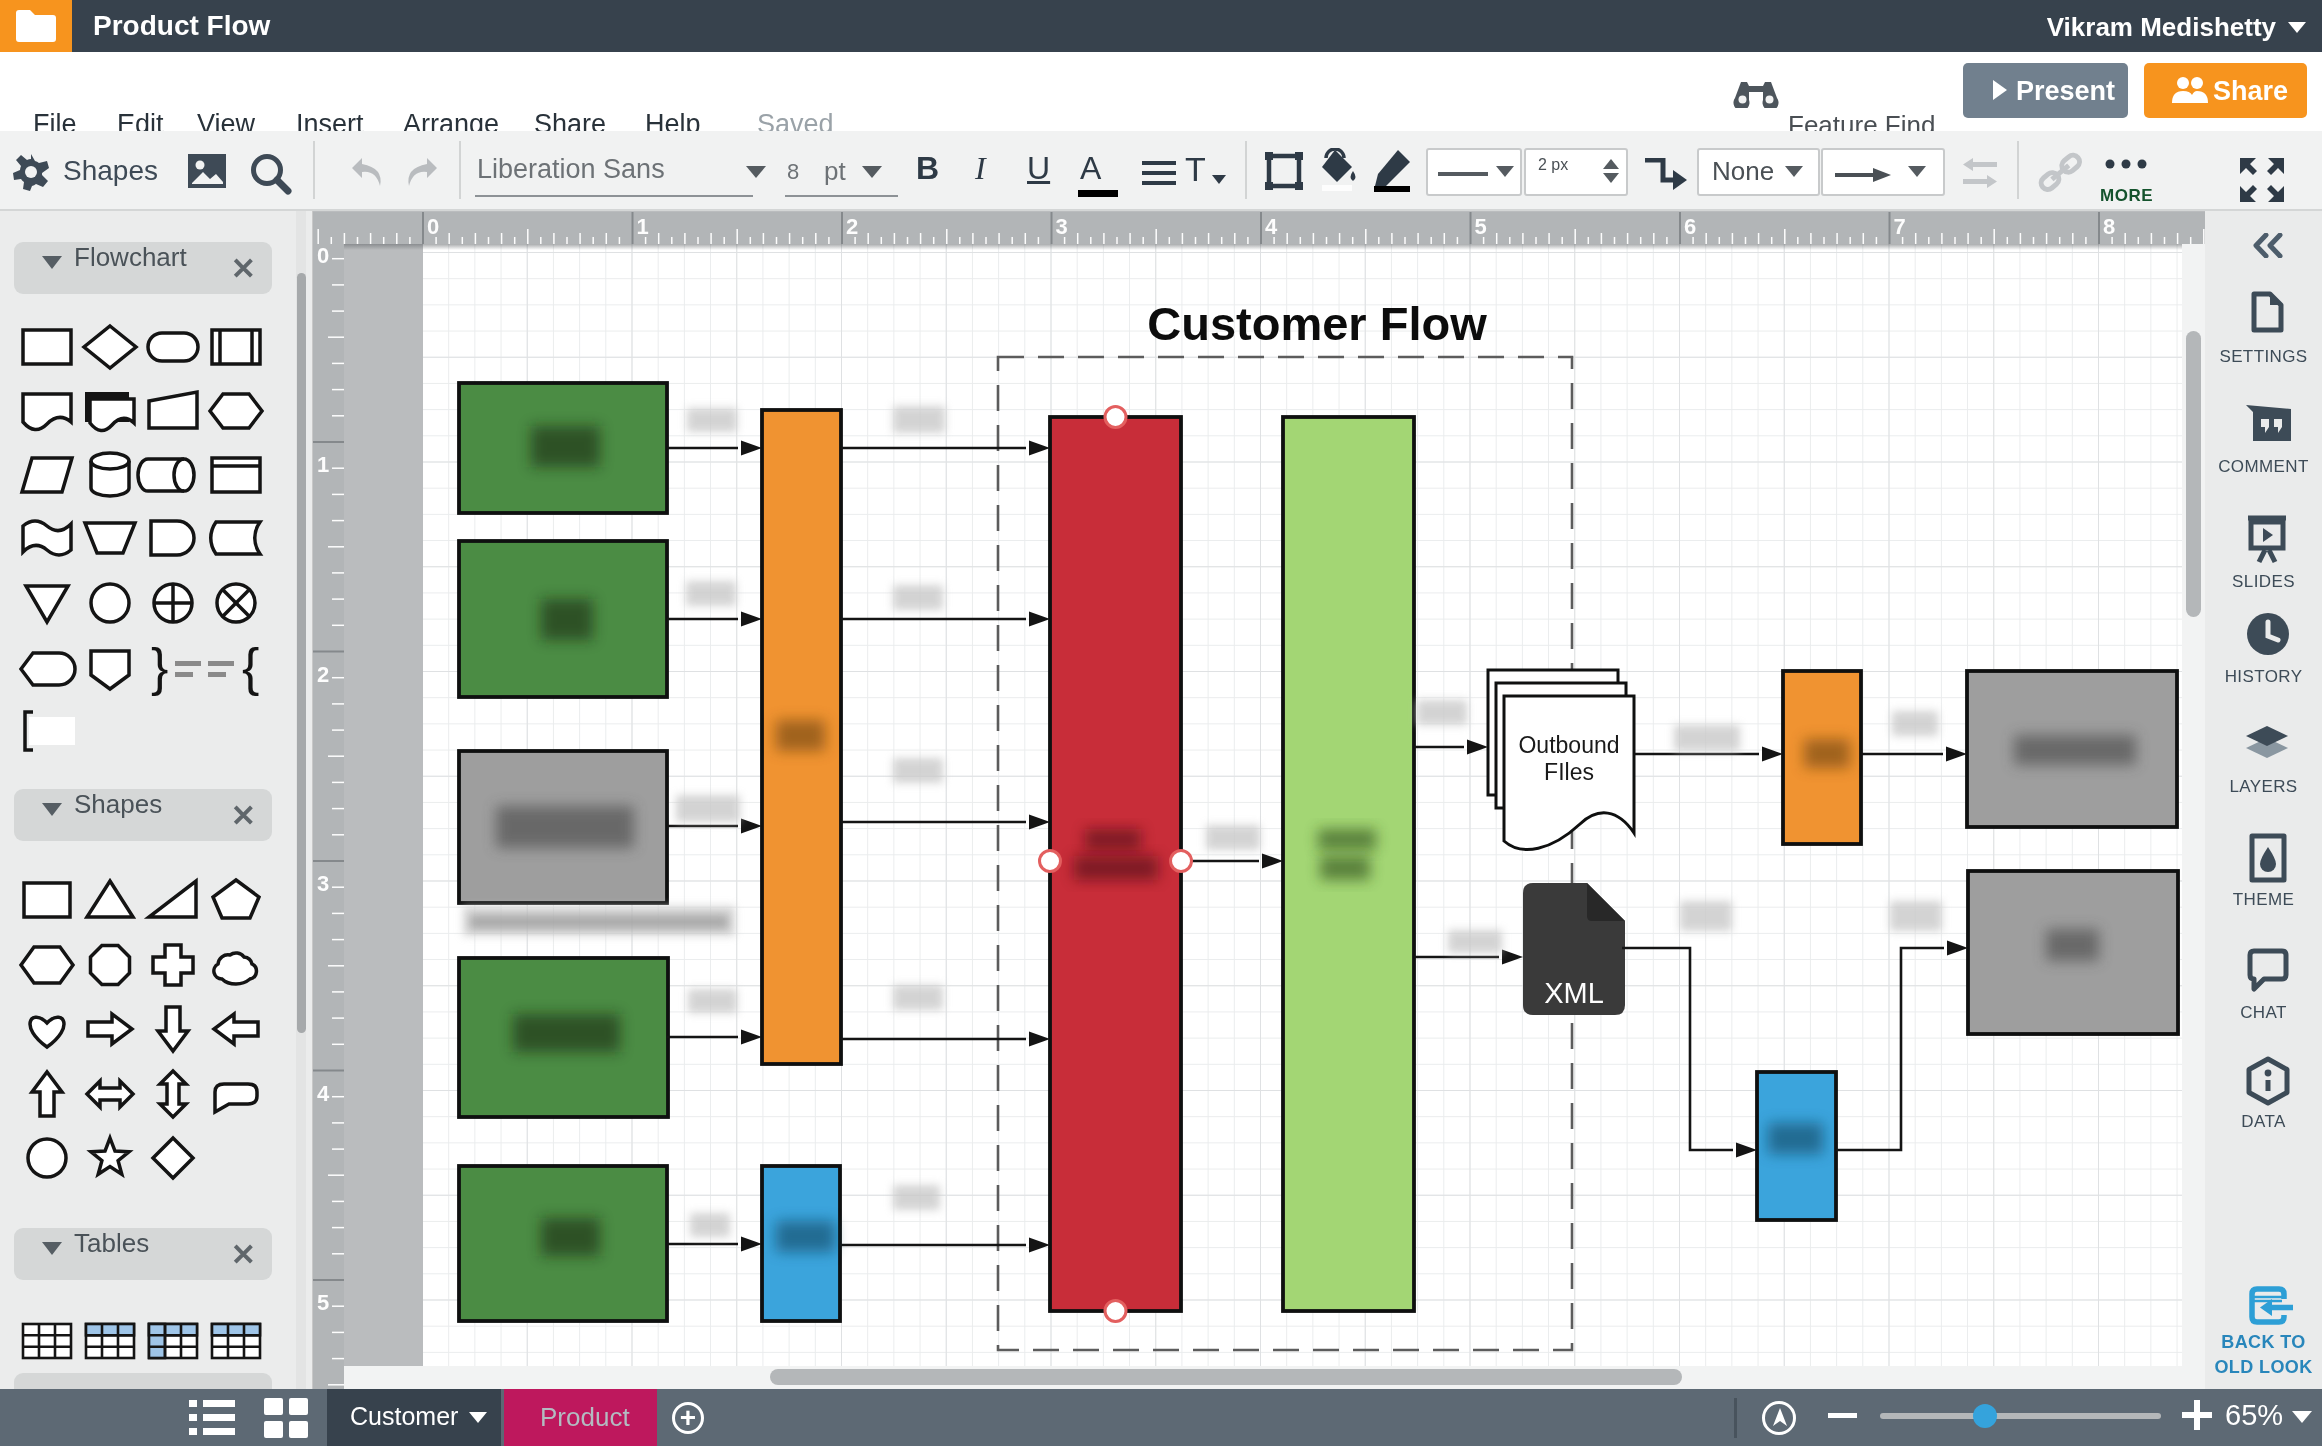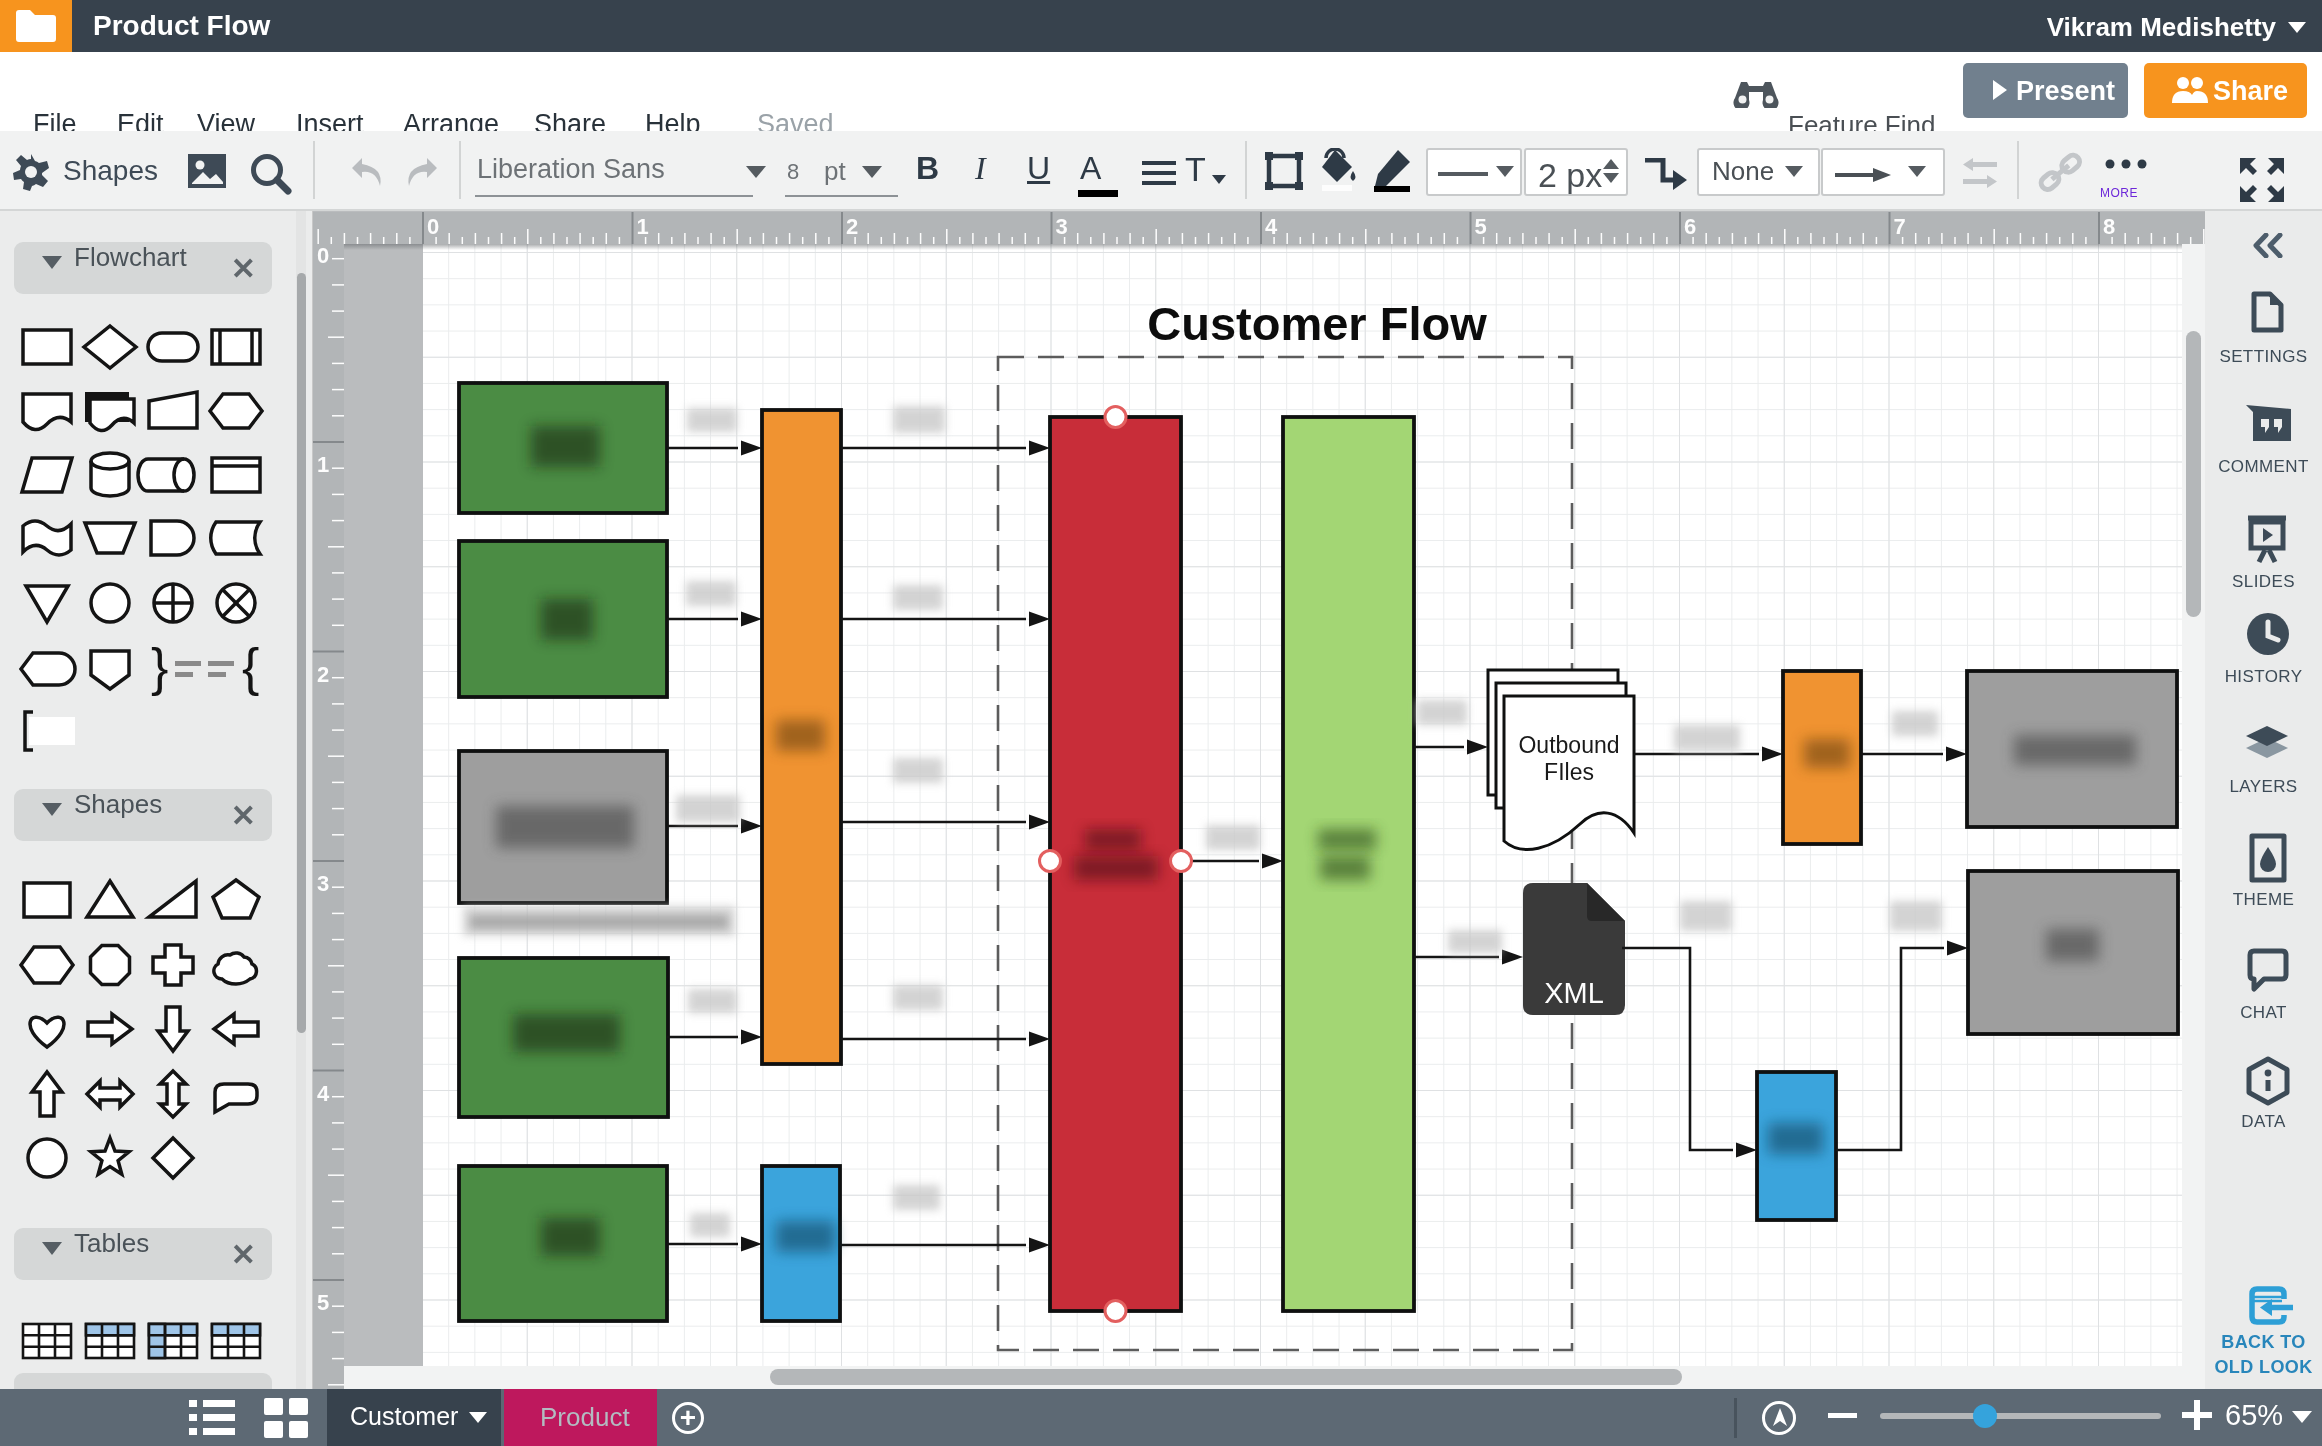--- a/index.html
+++ b/index.html
@@ -144,21 +144,21 @@
     <rect x="4" y="37" width="30" height="6" fill="#fdfdfd"></rect>
   </svg>
 <svg class="abs" style="left:1372px;top:148px" width="40" height="44" viewBox="0 0 40 44">
     <path d="M26 2 L38 14 L14 38 L2 42 L6 26 Z" fill="#2e3a46"></path>
     <rect x="2" y="38" width="36" height="6" fill="#000"></rect>
   </svg>
 <div class="tool-box" style="left:1426px;width:96px"></div>
 <div class="abs" style="left:1438px;top:172px;width:50px;height:4px;background:#555b60"></div>
 <div class="abs" style="left:1496px;top:166px;width:0;height:0;border-left:9px solid transparent;border-right:9px solid transparent;border-top:11px solid #555b60"></div>
 <div class="tool-box" style="left:1524px;width:104px"></div>
-<div class="abs" style="left:1538px;top:156px;font-size:34px;color:#4a5055">2 px</div>
+<div class="abs" style="left:1538px;top:156px;font-size:16px;color:#4a5055">2 px</div>
 <div class="abs" style="left:1603px;top:159px;width:0;height:0;border-left:8px solid transparent;border-right:8px solid transparent;border-bottom:10px solid #555b60"></div>
 <div class="abs" style="left:1603px;top:173px;width:0;height:0;border-left:8px solid transparent;border-right:8px solid transparent;border-top:10px solid #555b60"></div>
 <svg class="abs" style="left:1645px;top:158px" width="42" height="34" viewBox="0 0 42 34">
     <path d="M0 2 L18 2 L18 22 L30 22" fill="none" stroke="#2e3a46" stroke-width="5"></path>
     <path d="M28 12 L42 22 L28 32 Z" fill="#2e3a46"></path>
   </svg>
 <div class="tool-box" style="left:1697px;width:123px"></div>
 <div class="abs" style="left:1712px;top:156px;font-size:26px;color:#4a5055">None</div>
 <div class="abs" style="left:1785px;top:166px;width:0;height:0;border-left:9px solid transparent;border-right:9px solid transparent;border-top:11px solid #555b60"></div>
 <div class="tool-box" style="left:1821px;width:124px"></div>
@@ -177,21 +177,21 @@
       <rect x="-1" y="14" width="19" height="13" rx="6.5"></rect>
       <rect x="26" y="14" width="19" height="13" rx="6.5"></rect>
       <line x1="11" y1="20.5" x2="33" y2="20.5"></line>
     </g>
   </svg>
 <div class="abs" style="left:2104px;top:156px"><svg width="44" height="12" viewBox="0 0 44 12">
       <circle cx="6" cy="6" r="4.5" fill="#2e3a46"></circle>
       <circle cx="22" cy="6" r="4.5" fill="#2e3a46"></circle>
       <circle cx="38" cy="6" r="4.5" fill="#2e3a46"></circle>
     </svg></div>
-<div class="abs" style="left:2100px;top:186px;font-size:12px;font-weight:normal;color:#6d28d9;letter-spacing:.5px">MORE</div>
+<div class="abs" style="left:2100px;top:186px;font-size:17px;font-weight:bold;color:#14532d;letter-spacing:.5px">MORE</div>
 <svg class="abs" style="left:2240px;top:158px" width="44" height="44" viewBox="0 0 44 44">
     <g fill="#2e3a46">
       <path d="M0 0 L16 0 L10 6 L17 13 L13 17 L6 10 L0 16 Z"></path>
       <path d="M44 0 L44 16 L38 10 L31 17 L27 13 L34 6 L28 0 Z"></path>
       <path d="M0 44 L0 28 L6 34 L13 27 L17 31 L10 38 L16 44 Z"></path>
       <path d="M44 44 L28 44 L34 38 L27 31 L31 27 L38 34 L44 28 Z"></path>
     </g>
   </svg>
 
 <div id="canvas"></div>

